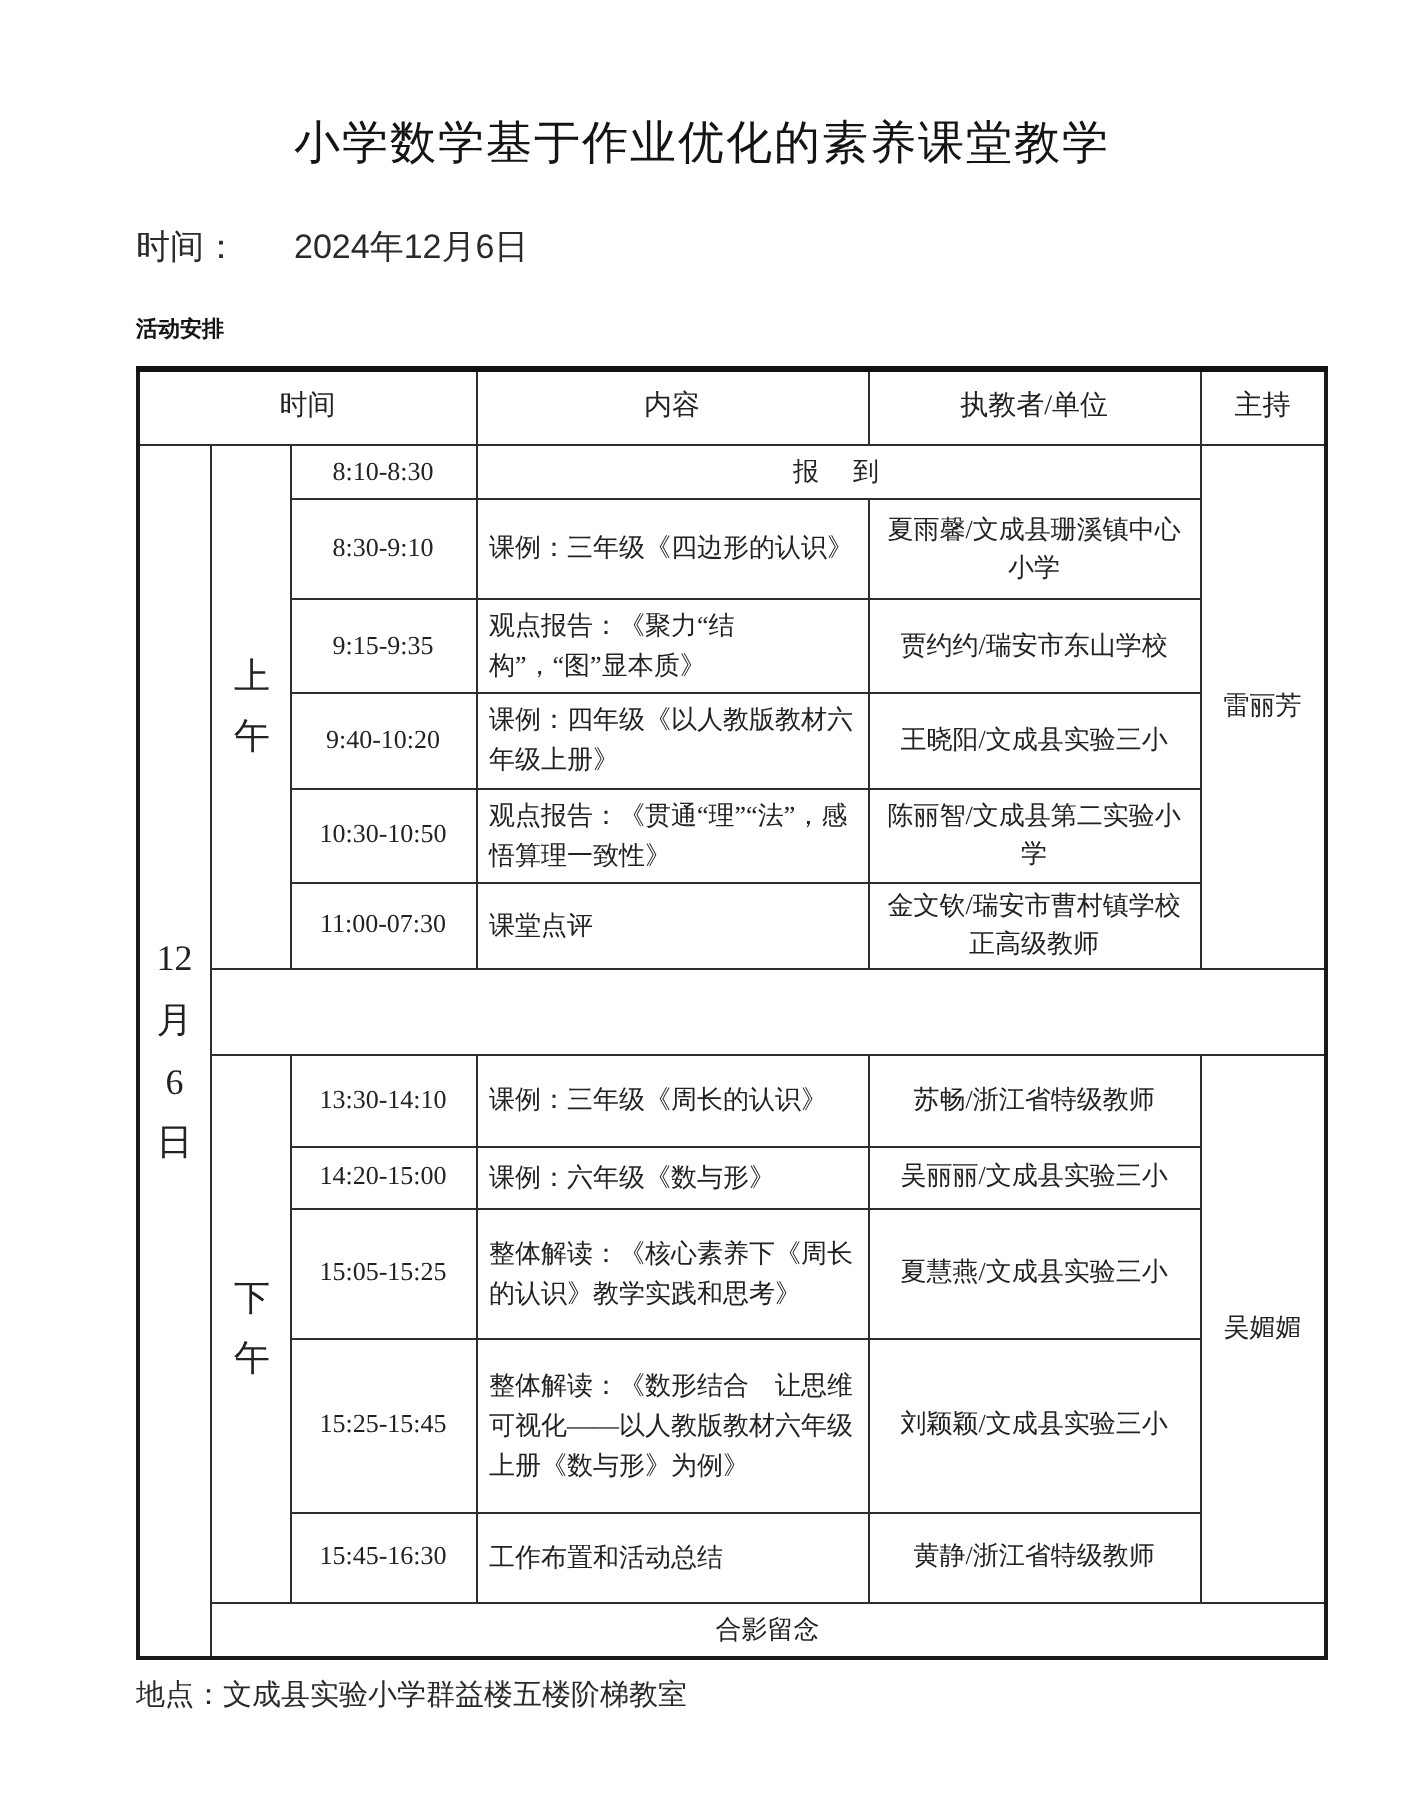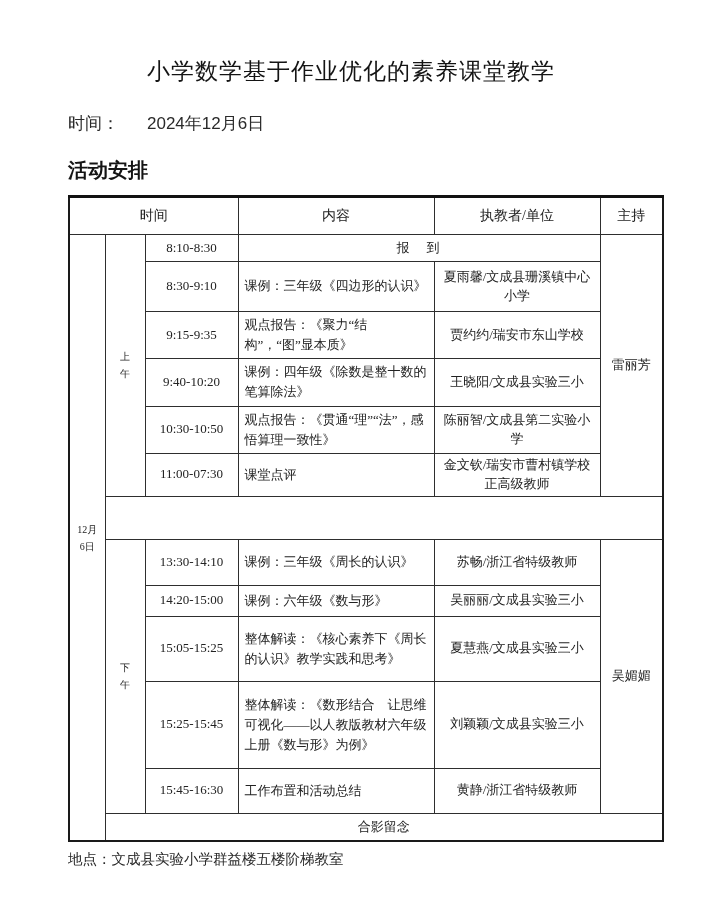--- a/index.html
+++ b/index.html
@@ -25,21 +25,21 @@
   .date-line {
     margin: 25px 0 0 68px;
     font-size: 17px;
     color: #2a2a2a;
     font-family: "Liberation Sans", "DejaVu Sans", sans-serif;
   }
   .date-line .date-value { margin-left: 28px; }
 
   .section-heading {
     margin: 22px 0 11px 68px;
-    font-size: 20px;
+    font-size: 11px;
     font-weight: bold;
     font-family: "Liberation Sans", "DejaVu Sans", sans-serif;
     color: #141414;
   }
 
   table.schedule {
     margin-left: 68px;
     width: 594px;
     border-collapse: collapse;
     table-layout: fixed;
@@ -60,21 +60,21 @@
   .schedule th { font-size: 14px; }
   .schedule td.content-cell {
     text-align: left;
     padding: 3px 6px;
     line-height: 1.55;
   }
   .vertical-text {
     margin: 0 auto;
     word-break: break-all;
     line-height: 1.7;
-    font-size: 10px;
+    font-size: 18px;
   }
   .vt-date   { width: 22px; }
   .vt-session{ width: 16px; }
   .reception-cell { letter-spacing: 2px; }
   .gap-cell { height: 38px; }
 
   .location-note {
     margin: 8px 0 0 68px;
     font-size: 14.5px;
     color: #2a2a2a;
@@ -130,21 +130,21 @@
     </tr>
 
     <tr style="height:46px">
       <td>9:15-9:35</td>
       <td class="content-cell">观点报告：《聚力“结构”，“图”显本质》</td>
       <td>贾约约/瑞安市东山学校</td>
     </tr>
 
     <tr style="height:46px">
       <td>9:40-10:20</td>
-      <td class="content-cell">课例：四年级《除数是整十数的笔算除法》</td>
+      <td class="content-cell">课例：四年级《以人教版教材六年级上册》</td>
       <td>王晓阳/文成县实验三小</td>
     </tr>
 
     <tr style="height:46px">
       <td>10:30-10:50</td>
       <td class="content-cell">观点报告：《贯通“理”“法”，感悟算理一致性》</td>
       <td>陈丽智/文成县第二实验小学</td>
     </tr>
 
     <tr style="height:43px">

